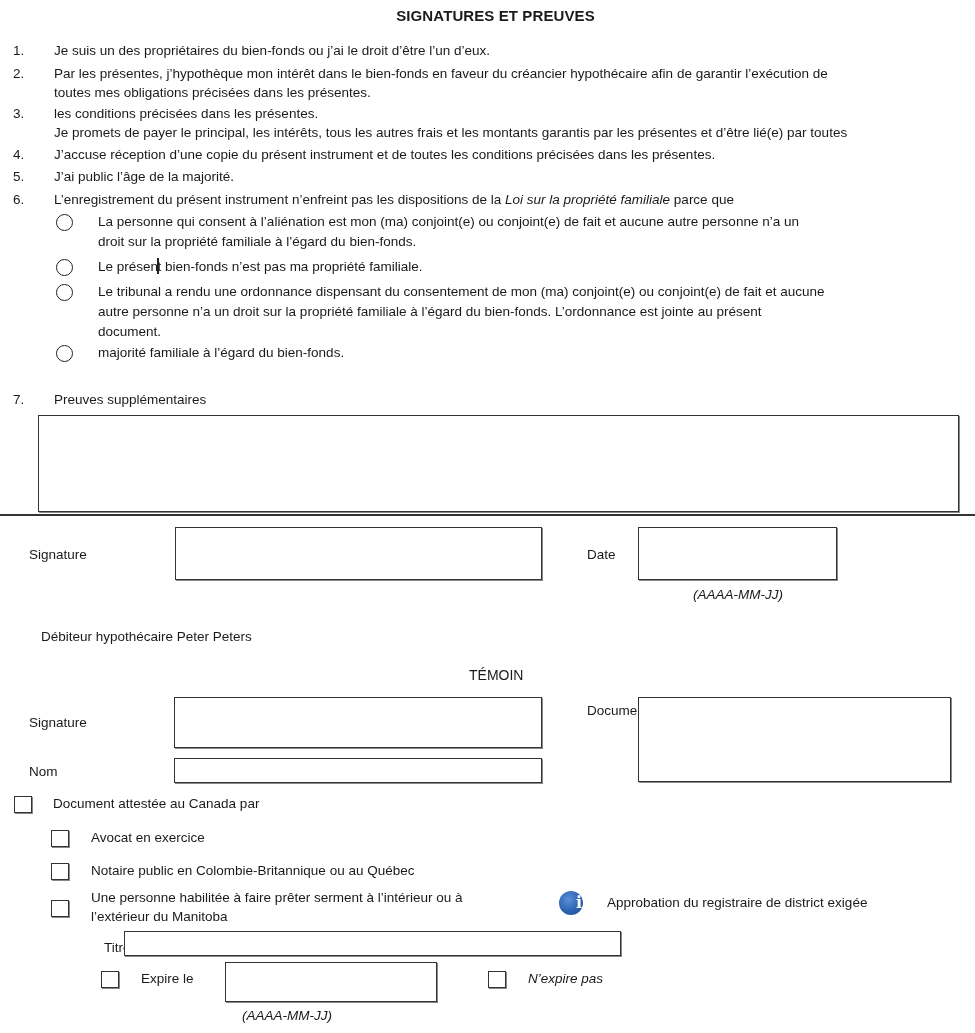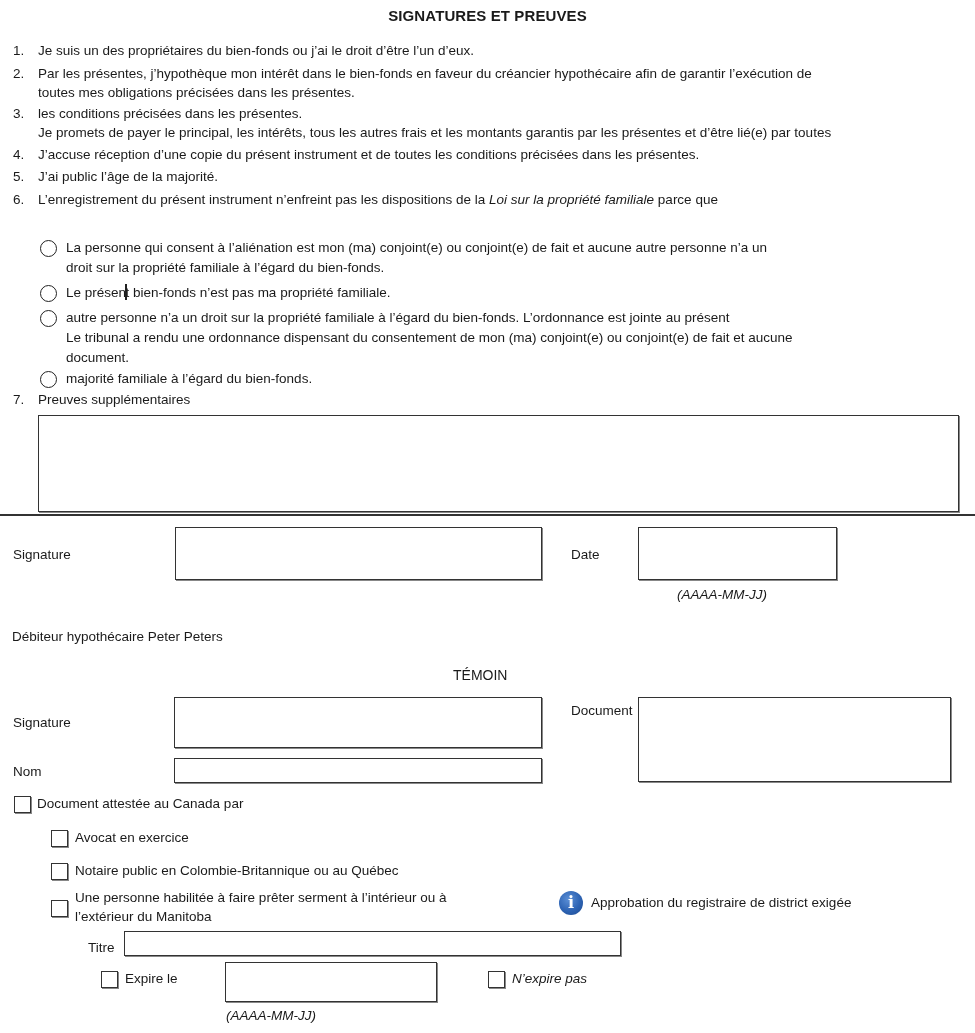--- a/index.html
+++ b/index.html
@@ -1,23 +1,23 @@
 <!DOCTYPE html>
 <html><head>
 <meta charset="utf-8">
 <style>
   * { box-sizing: border-box; margin: 0; padding: 0; }
   html, body { width: 975px; height: 1033px; background: #ffffff; overflow: hidden; }
   body { font-family: "Liberation Sans", sans-serif; font-size: 13.5px; color: #1a1a1a; position: relative; }
-  .abs { position: absolute; }
+  .abs { position: absolute; padding-left: 16px; }
   .title { left: 0; width: 975px; top: 7px; text-align: center; font-weight: bold; font-size: 15px; letter-spacing: 0.1px; }
   .item { left: 13px; width: 950px; line-height: 19px; }
   .item .num { position: absolute; left: 0; top: 0; width: 22px; }
   .item .txt { margin-left: 25px; display: block; }
-  .radio-row { left: 40px; width: 900px; line-height: 20px; margin-top: 26px; }
+  .radio-row { left: 56px; width: 900px; line-height: 20px; }
   .radio-row .radio { position: absolute; left: 0; top: 2px; width: 17px; height: 17px; border: 1.6px solid #222; border-radius: 50%; background: #fff; }
   .radio-row .txt { margin-left: 26px; display: block; }
   .box { border: 1.5px solid #333; background: #fff; box-shadow: 1px 1px 0 #888; }
   .label { line-height: 18px; }
   .hr { left: 0; width: 975px; top: 514px; height: 2px; background: #333; }
   .checkbox { width: 17px; height: 17px; border: 1.5px solid #333; background: #fff; box-shadow: 1px 1px 0 #888; }
   .italic { font-style: italic; }
   .cursor { display: inline-block; width: 1.5px; height: 16px; background: #222; vertical-align: -3px; margin: 0 -1px; }
   .info-icon { width: 24px; height: 24px; border-radius: 50%; background: radial-gradient(circle at 40% 35%, #5b8fd6 0%, #2d63b3 55%, #1d4a8f 100%); color: #fff; font-weight: bold; font-family: "DejaVu Serif", serif; font-size: 16px; text-align: center; line-height: 24px; }
 </style>
@@ -57,43 +57,43 @@
   <span class="radio"></span>
   <span class="txt">La personne qui consent à l’aliénation est mon (ma) conjoint(e) ou conjoint(e) de fait et aucune autre personne n’a un</span>
   <span class="txt">droit sur la propriété familiale à l’égard du bien-fonds.</span>
 </div>
 <div class="abs radio-row" style="top:257px">
   <span class="radio"></span>
   <span class="txt"><span>Le présen</span><span class="cursor"></span><span>t bien-fonds n’est pas ma propriété familiale.</span></span>
 </div>
 <div class="abs radio-row" style="top:282px">
   <span class="radio"></span>
+  <span class="txt">Le tribunal a rendu une ordonnance dispensant du consentement de mon (ma) conjoint(e) ou conjoint(e) de fait et aucune</span>
   <span class="txt">autre personne n’a un droit sur la propriété familiale à l’égard du bien-fonds. L’ordonnance est jointe au présent</span>
-  <span class="txt">Le tribunal a rendu une ordonnance dispensant du consentement de mon (ma) conjoint(e) ou conjoint(e) de fait et aucune</span>
   <span class="txt">document.</span>
 </div>
 <div class="abs radio-row" style="top:343px">
   <span class="radio"></span>
   <span class="txt">majorité familiale à l’égard du bien-fonds.</span>
 </div>
 
 <div class="abs item" style="top:390px">
   <span class="num">7.</span>
   <span class="txt">Preuves supplémentaires</span>
 </div>
 <div class="abs box" style="left:38px; top:415px; width:921px; height:97px;"></div>
 
 <div class="abs hr"></div>
 
 <div class="abs label" style="left:13px; top:546px;">Signature</div>
 <div class="abs box" style="left:175px; top:527px; width:367px; height:53px;"></div>
 <div class="abs label" style="left:571px; top:546px;">Date</div>
 <div class="abs box" style="left:638px; top:527px; width:199px; height:53px;"></div>
 <div class="abs label italic" style="left:677px; top:586px;">(AAAA-MM-JJ)</div>
-<div class="abs label" style="left:12px; top:628px;">Débiteur hypothécaire Peter Peters</div>
+<div class="abs label" style="left:25px; top:628px;">Débiteur hypothécaire Peter Peters</div>
 
 <div class="abs label" style="left:453px; top:666px; font-size:14px;text-align:center;">TÉMOIN</div>
 <div class="abs label" style="left:13px; top:714px;">Signature</div>
 <div class="abs box" style="left:174px; top:697px; width:368px; height:51px;"></div>
 <div class="abs label" style="left:13px; top:763px;">Nom</div>
 <div class="abs box" style="left:174px; top:758px; width:368px; height:25px;"></div>
 <div class="abs label" style="left:571px; top:702px;">Document</div>
 <div class="abs box" style="left:638px; top:697px; width:313px; height:85px;"></div>
 
 <div class="abs checkbox" style="left:14px; top:796px;"></div>

